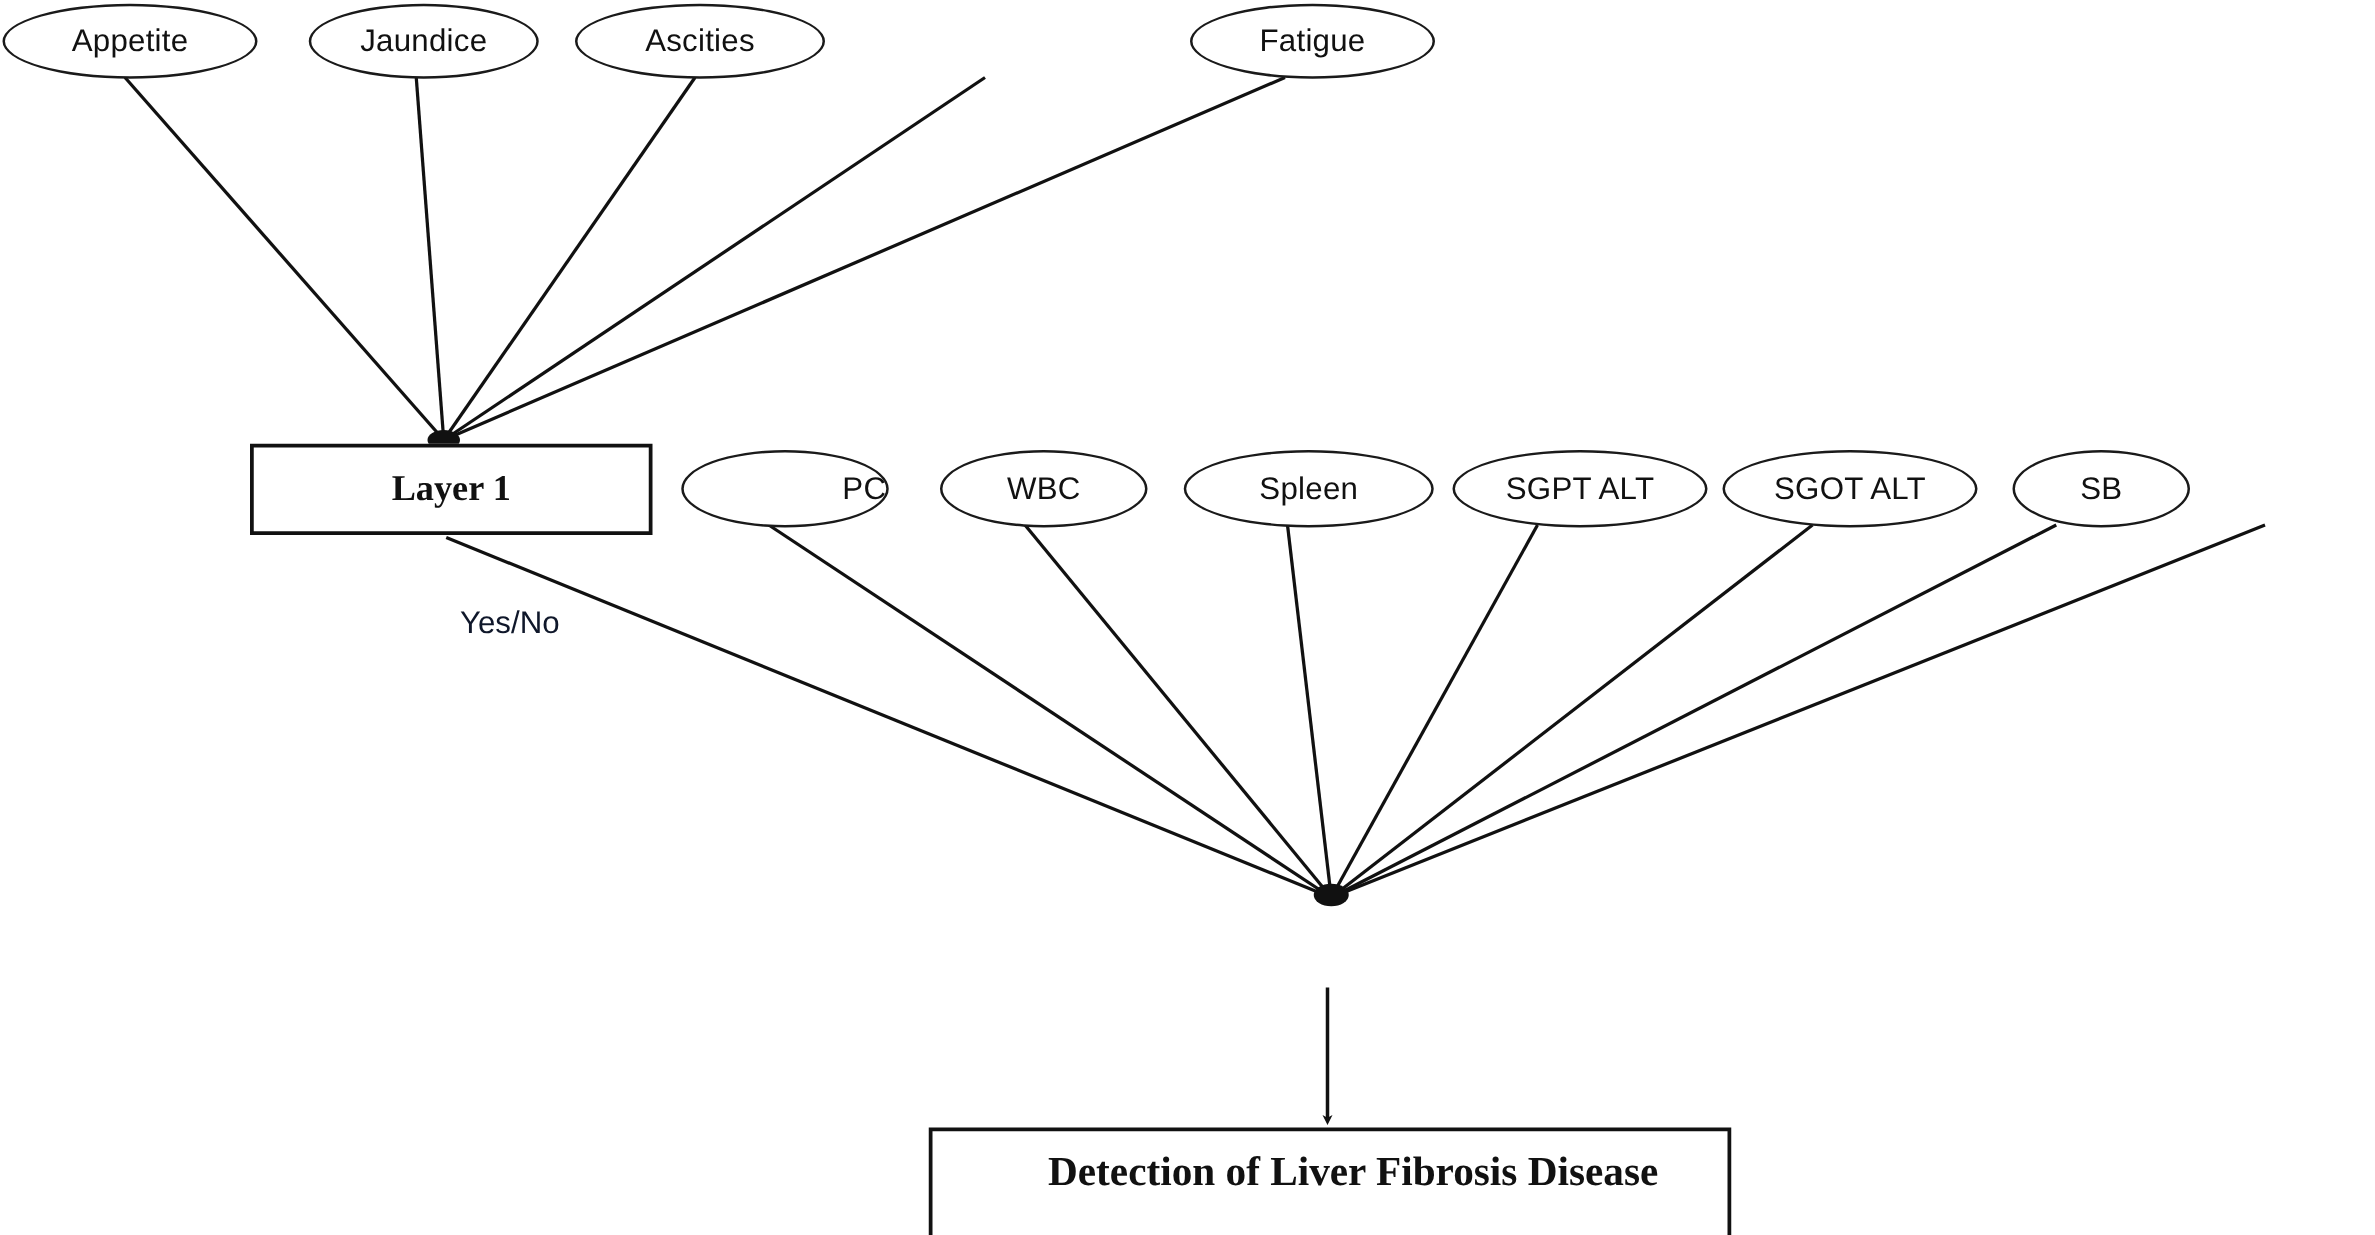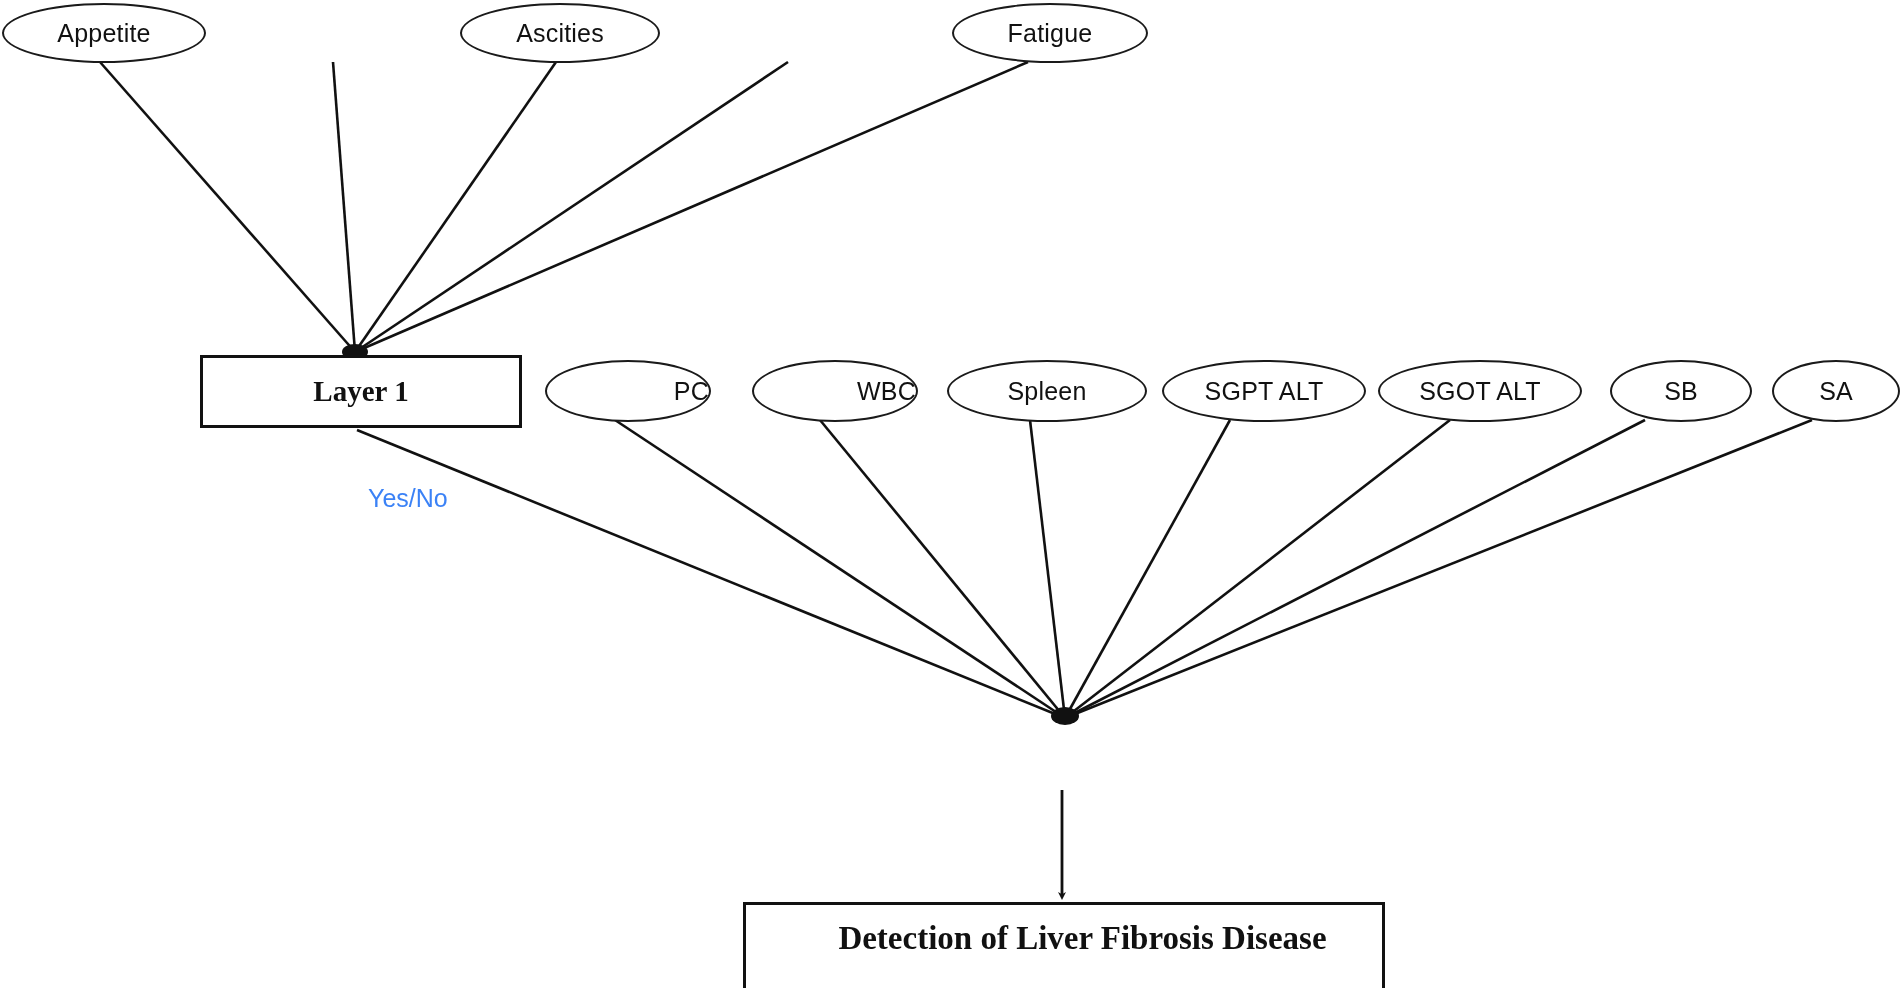--- a/index.html
+++ b/index.html
@@ -55,21 +55,21 @@
     color: #111111;
     line-height: 1;
     white-space: nowrap;
   }
   .layer-box.small span { font-size: 29px; }
   .layer-box.wide span  { font-size: 33px; margin-left: 37px; }
   .edge-label {
     position: absolute;
     font-family: "Liberation Sans", sans-serif;
     font-size: 25px;
-    color: #3b82f6;
+    color: #0f172a;
     white-space: nowrap;
     line-height: 1;
   }
 </style>
 </head>
 <body>
 
 <div id="canvas">
 
   <svg id="wire" viewBox="0 0 1900 988" xmlns="http://www.w3.org/2000/svg">
@@ -100,47 +100,47 @@
 
     <ellipse cx="355" cy="352" rx="13" ry="8" fill="#111111"></ellipse>
     <ellipse cx="1065" cy="716" rx="14" ry="9" fill="#111111"></ellipse>
 
     <line x1="1062" y1="790" x2="1062" y2="896" stroke="#111111" stroke-width="2.8" marker-end="url(#arrowhead)"></line>
   </svg>
 
   <div class="node-ellipse" style="left:2px;  top:3px;  width:204px; height:60px;">
     <span>Appetite</span>
   </div>
+  <div class="node-ellipse" style="left:247px; top:3px; width:184px; height:60px;">
+    <span>Jaundice</span>
+  </div>
   <div class="node-ellipse" style="left:460px; top:3px; width:200px; height:60px;">
     <span>Ascities</span>
   </div>
   <div class="node-ellipse" style="left:952px; top:3px; width:196px; height:60px;">
     <span>Fatigue</span>
   </div>
 
   <div class="node-ellipse" style="left:545px; top:360px; width:166px; height:62px;justify-content:flex-end;">
     <span>PC</span>
   </div>
-  <div class="node-ellipse" style="left:752px; top:360px; width:166px; height:62px;justify-content:flex-end;">
+  <div class="node-ellipse" style="left:752px; top:360px; width:166px; height:62px;">
     <span>WBC</span>
   </div>
   <div class="node-ellipse" style="left:947px; top:360px; width:200px; height:62px;">
     <span>Spleen</span>
   </div>
   <div class="node-ellipse" style="left:1162px; top:360px; width:204px; height:62px;">
     <span>SGPT ALT</span>
   </div>
   <div class="node-ellipse" style="left:1378px; top:360px; width:204px; height:62px;">
     <span>SGOT ALT</span>
   </div>
   <div class="node-ellipse" style="left:1610px; top:360px; width:142px; height:62px;align-items:center;">
     <span>SB</span>
-  </div>
-  <div class="node-ellipse" style="left:1772px; top:360px; width:128px; height:62px;">
-    <span>SA</span>
   </div>
 
   <div class="layer-box small" style="left:200px; top:355px; width:322px; height:73px;">
     <span>Layer 1</span>
   </div>
 
 
   <div class="layer-box wide" style="left:743px; top:902px; width:642px; height:96px;">
     <span style="position:relative; top:-12px;">Detection of Liver Fibrosis Disease</span>
   </div>

